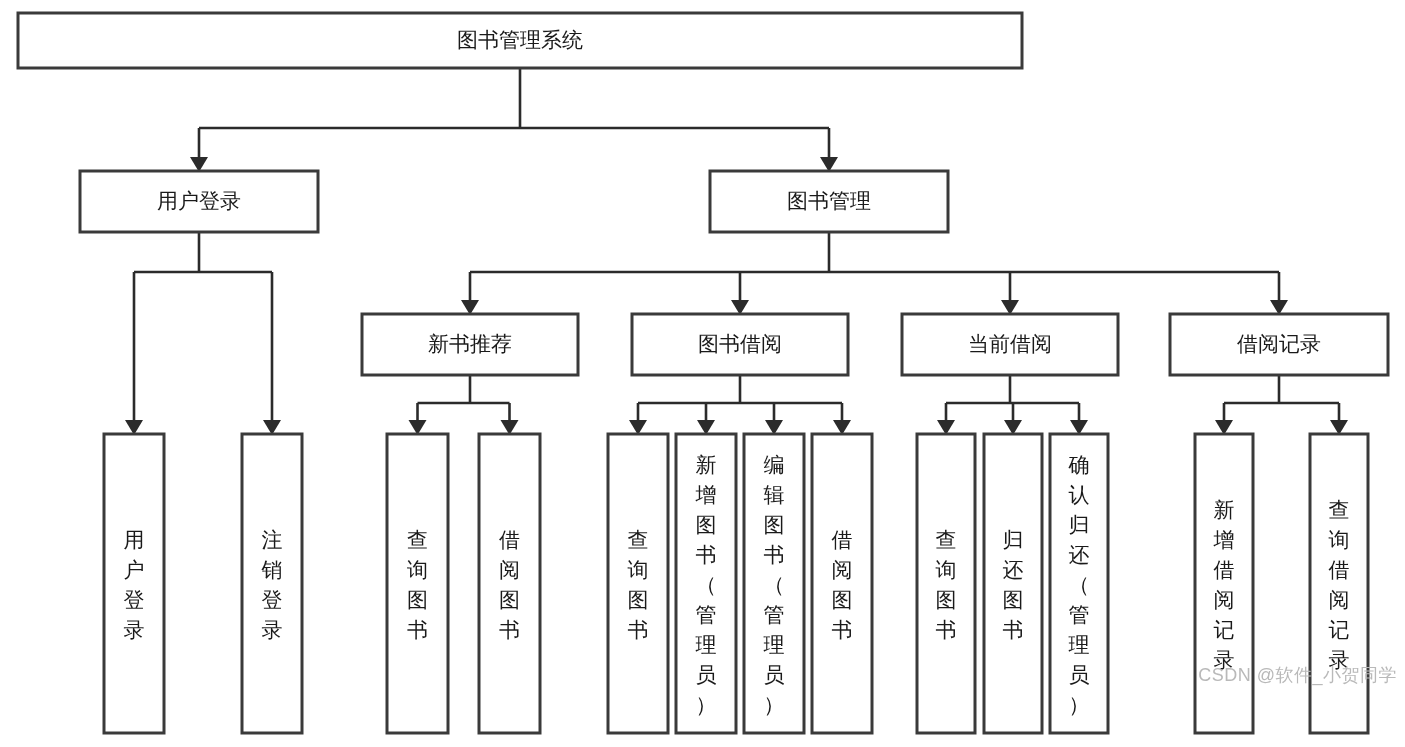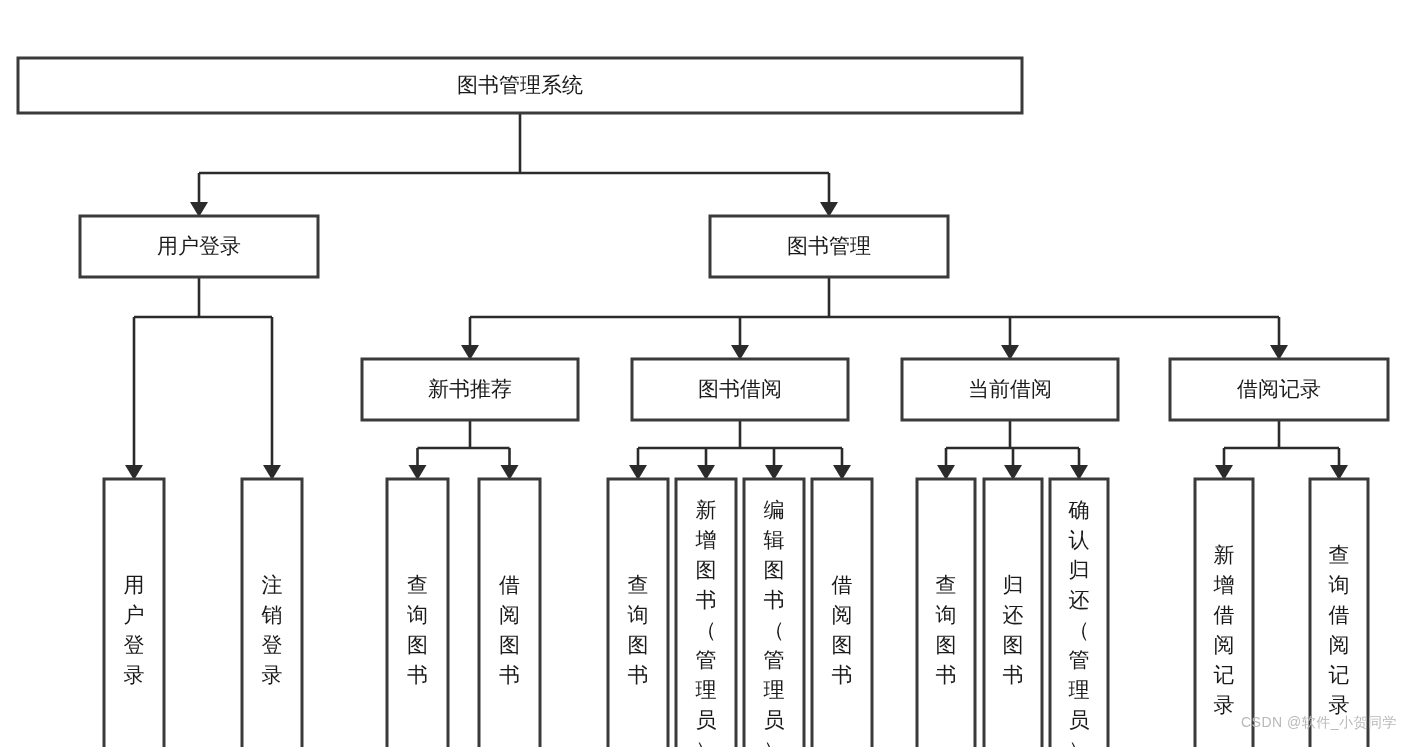--- a/index.html
+++ b/index.html
@@ -11,21 +11,20 @@
     width: 1405px;
     height: 747px;
     font-family: "Liberation Sans", "DejaVu Sans", sans-serif;
     overflow: hidden;
     position: relative;
   }
   #diagram-root {
     position: relative;
     width: 1405px;
     height: 693px;
-    margin-top: 45px;
   }
   svg#tree-svg {
     position: absolute;
     left: 0;
     top: 0;
     width: 1405px;
     height: 747px;
   }
   .node-box {
     fill: #ffffff;
@@ -52,21 +51,21 @@
     font-family: "Liberation Sans", "DejaVu Sans", sans-serif;
     fill: #1a1a1a;
     font-size: 21px;
     text-anchor: middle;
   }
   .watermark {
     position: absolute;
     right: 8px;
     bottom: 6px;
     font-family: "Liberation Sans", "DejaVu Sans", sans-serif;
-    font-size: 14px;
+    font-size: 18px;
     color: #b9b9b9;
     white-space: nowrap;
     letter-spacing: 0.5px;
     pointer-events: none;
   }
 </style>
 </head>
 <body>
 
 <div id="diagram-root">

